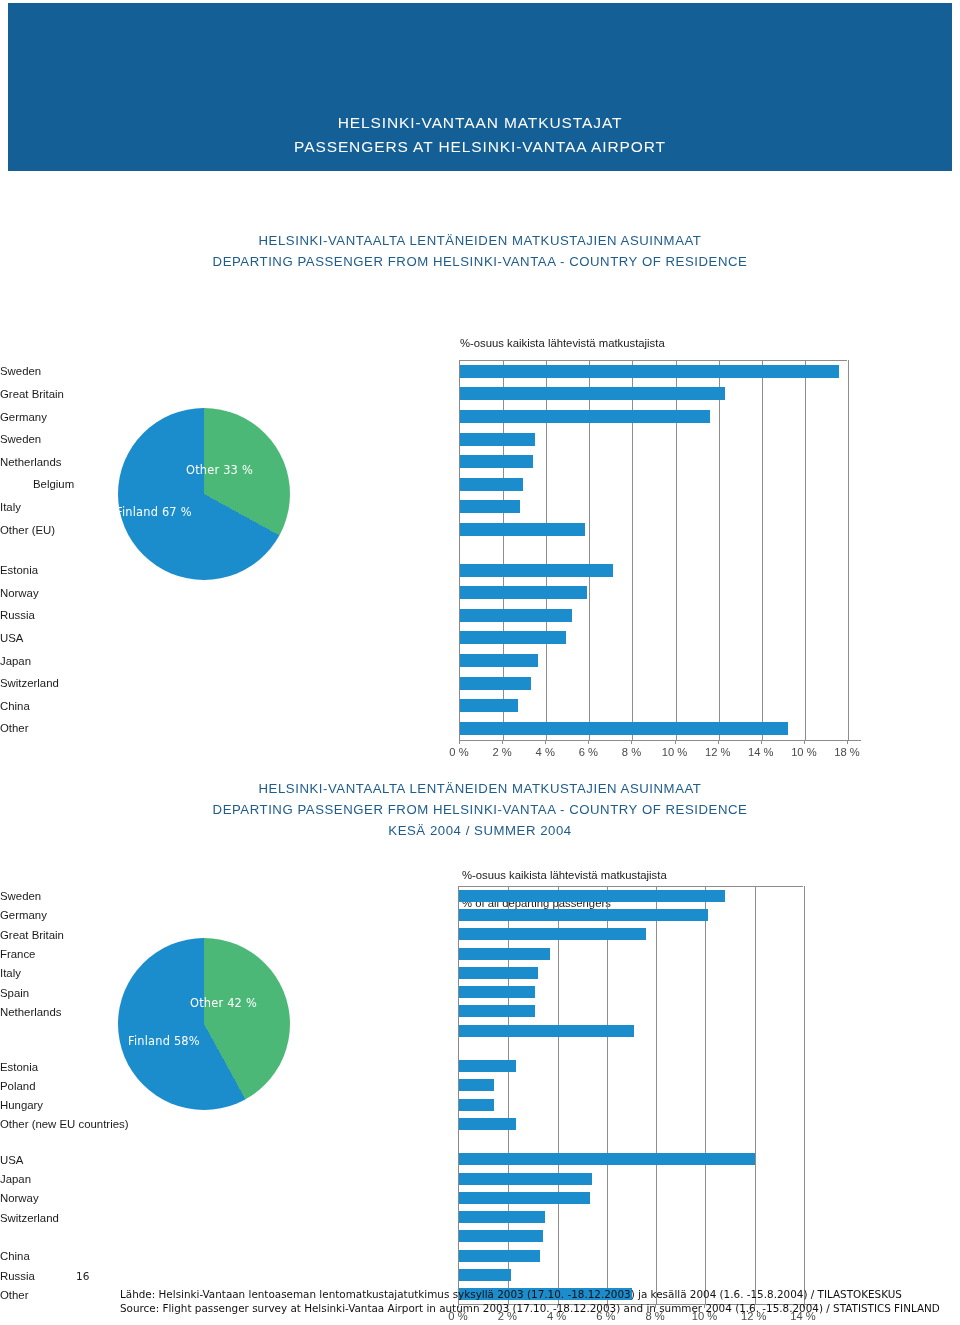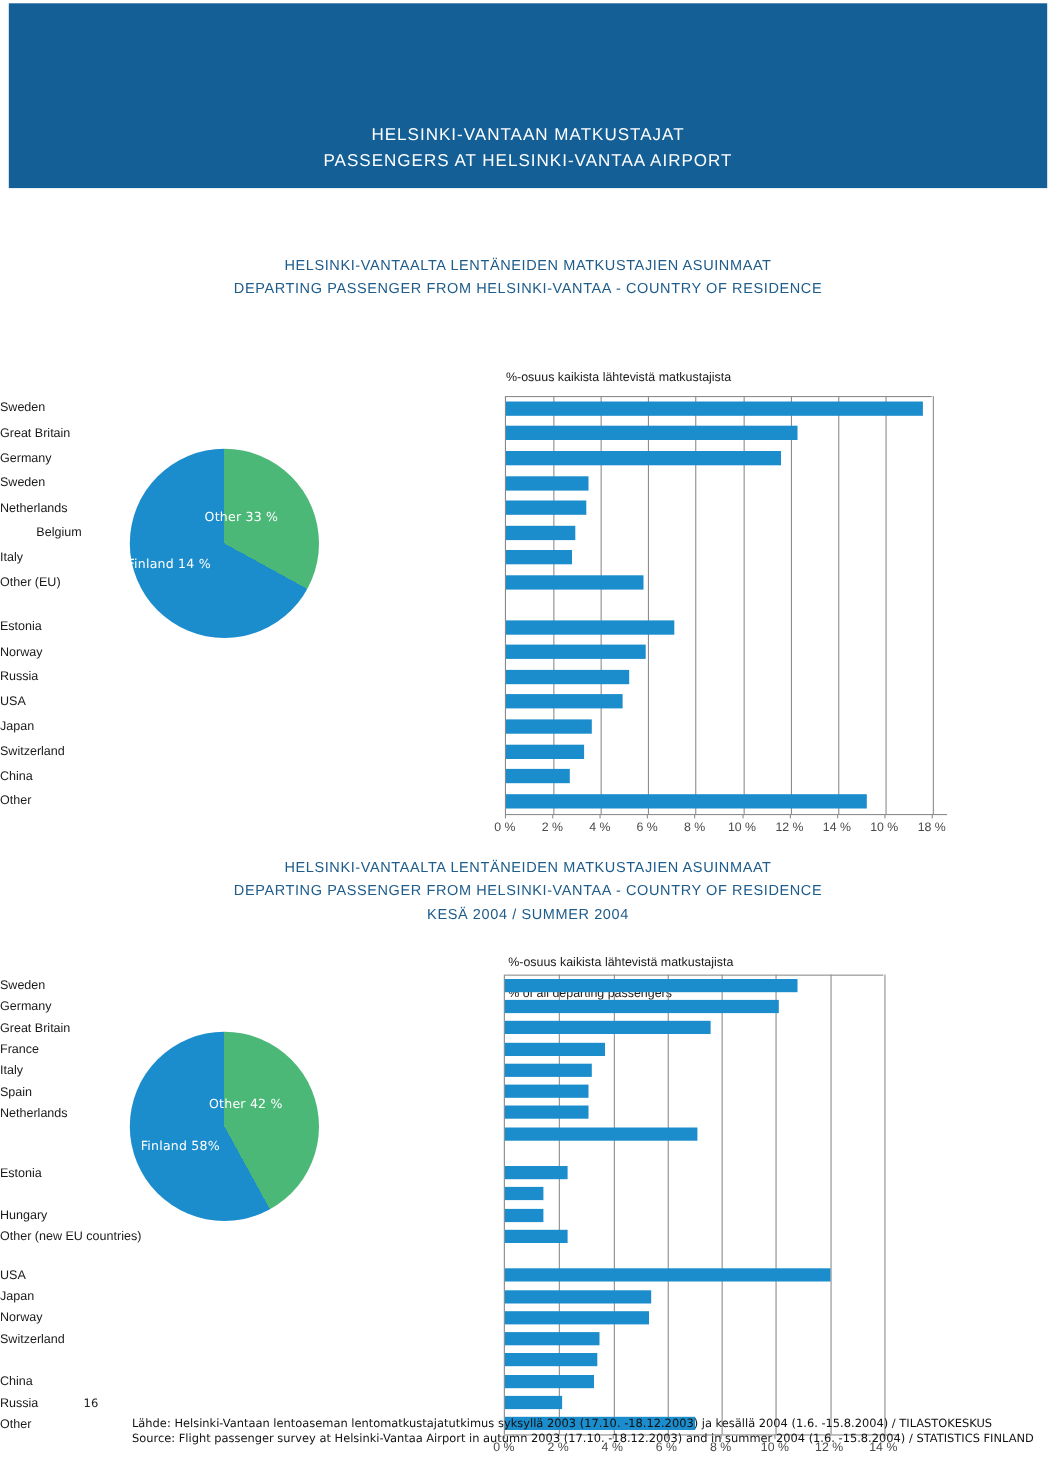--- a/index.html
+++ b/index.html
@@ -158,21 +158,21 @@
       <div style="position: absolute; left: 760.778px; top: 739.6px; width: 1px; height: 4px; background: rgb(141, 141, 141);"></div>
       <div class="tick-label" style="left: 781.889px; width: 44px; top: 745.6px;">10 %</div>
       <div style="position: absolute; left: 803.889px; top: 739.6px; width: 1px; height: 4px; background: rgb(141, 141, 141);"></div>
       <div class="tick-label" style="left: 825px; width: 44px; top: 745.6px;">18 %</div>
       <div style="position: absolute; left: 847px; top: 739.6px; width: 1px; height: 4px; background: rgb(141, 141, 141);"></div>
     </div>
 
   <div id="pie1-wrap" style="position:absolute;left:118px;top:408px;width:172px;height:172px;">
     <div class="pie" id="pie1" style="left: 0px; top: 0px; width: 172px; height: 172px; background: conic-gradient(rgb(76, 184, 120) 0deg, rgb(76, 184, 120) 118.8deg, rgb(27, 140, 204) 118.8deg, rgb(27, 140, 204) 360deg);"></div>
     <div class="pie-label" id="pie1-other" style="left:68px;top:55px;">Other 33 %</div>
-    <div class="pie-label" id="pie1-finland" style="left:-2px;top:97px;">Finland 14 %</div>
+    <div class="pie-label" id="pie1-finland" style="left:-2px;top:97px;">Finland 67 %</div>
   </div>
 
   <div class="section-head" id="sec2-head">
     <div>HELSINKI-VANTAALTA LENTÄNEIDEN MATKUSTAJIEN ASUINMAAT</div>
     <div>DEPARTING PASSENGER FROM HELSINKI-VANTAA - COUNTRY OF RESIDENCE</div>
     <div>KESÄ 2004 / SUMMER 2004</div>
   </div>
 
   <div class="chart" id="chart2" style="left:0;top:0;width:960px;height:1325px;">
     <div class="chart-note" id="c2-note" style="left:462px;top:854px;">
@@ -211,20 +211,21 @@
         <div class="bar" title="Other: 7 %" style="left: 0px; top: 402.35px; width: 172.5px; height: 12px; background: rgb(27, 140, 204);"></div>
       </div>
   <div class="cat-label" style="top: 890.15px; left: 0px; width: 453px;">Sweden</div>
       <div class="cat-label" style="top: 909.45px; left: 0px; width: 453px;">Germany</div>
       <div class="cat-label" style="top: 928.75px; left: 0px; width: 453px;">Great Britain</div>
       <div class="cat-label" style="top: 948.05px; left: 0px; width: 453px;">France</div>
       <div class="cat-label" style="top: 967.35px; left: 0px; width: 453px;">Italy</div>
       <div class="cat-label" style="top: 986.65px; left: 0px; width: 453px;">Spain</div>
       <div class="cat-label" style="top: 1005.95px; left: 0px; width: 453px;">Netherlands</div>
       <div class="cat-label" style="top: 1060.55px; left: 0px; width: 453px;">Estonia</div>
+      <div class="cat-label" style="top: 1079.85px; left: 0px; width: 453px;">Poland</div>
       <div class="cat-label" style="top: 1099.15px; left: 0px; width: 453px;">Hungary</div>
       <div class="cat-label" style="top: 1118.45px; left: 0px; width: 453px;">Other (new EU countries)</div>
       <div class="cat-label" style="top: 1153.75px; left: 0px; width: 453px;">USA</div>
       <div class="cat-label" style="top: 1173.05px; left: 0px; width: 453px;">Japan</div>
       <div class="cat-label" style="top: 1192.35px; left: 0px; width: 453px;">Norway</div>
       <div class="cat-label" style="top: 1211.65px; left: 0px; width: 453px;">Switzerland</div>
       <div class="cat-label" style="top: 1250.25px; left: 0px; width: 453px;">China</div>
       <div class="cat-label" style="top: 1269.55px; left: 0px; width: 453px;">Russia</div>
       <div class="cat-label" style="top: 1288.85px; left: 0px; width: 453px;">Other</div>
       <div class="tick-label" style="left: 436px; width: 44px; top: 1310px;">0 %</div>

